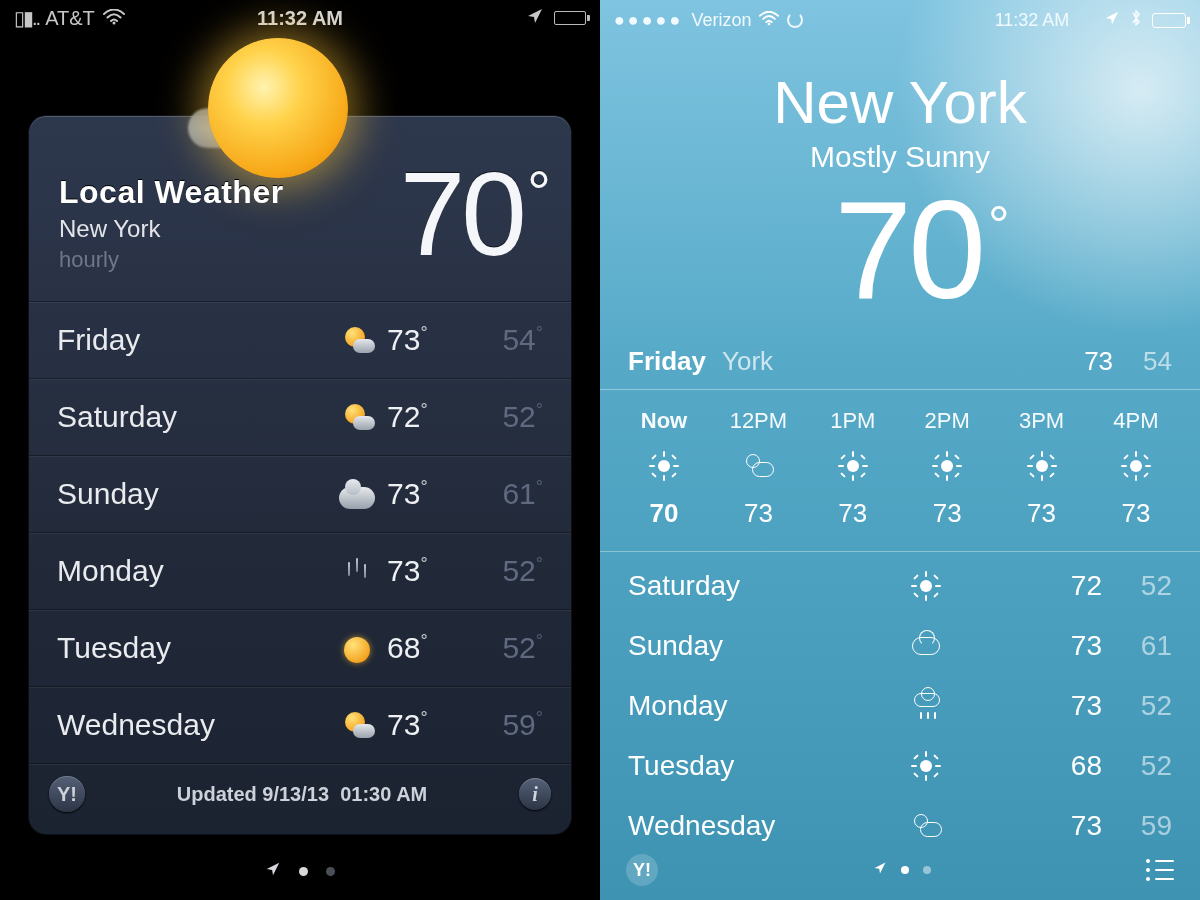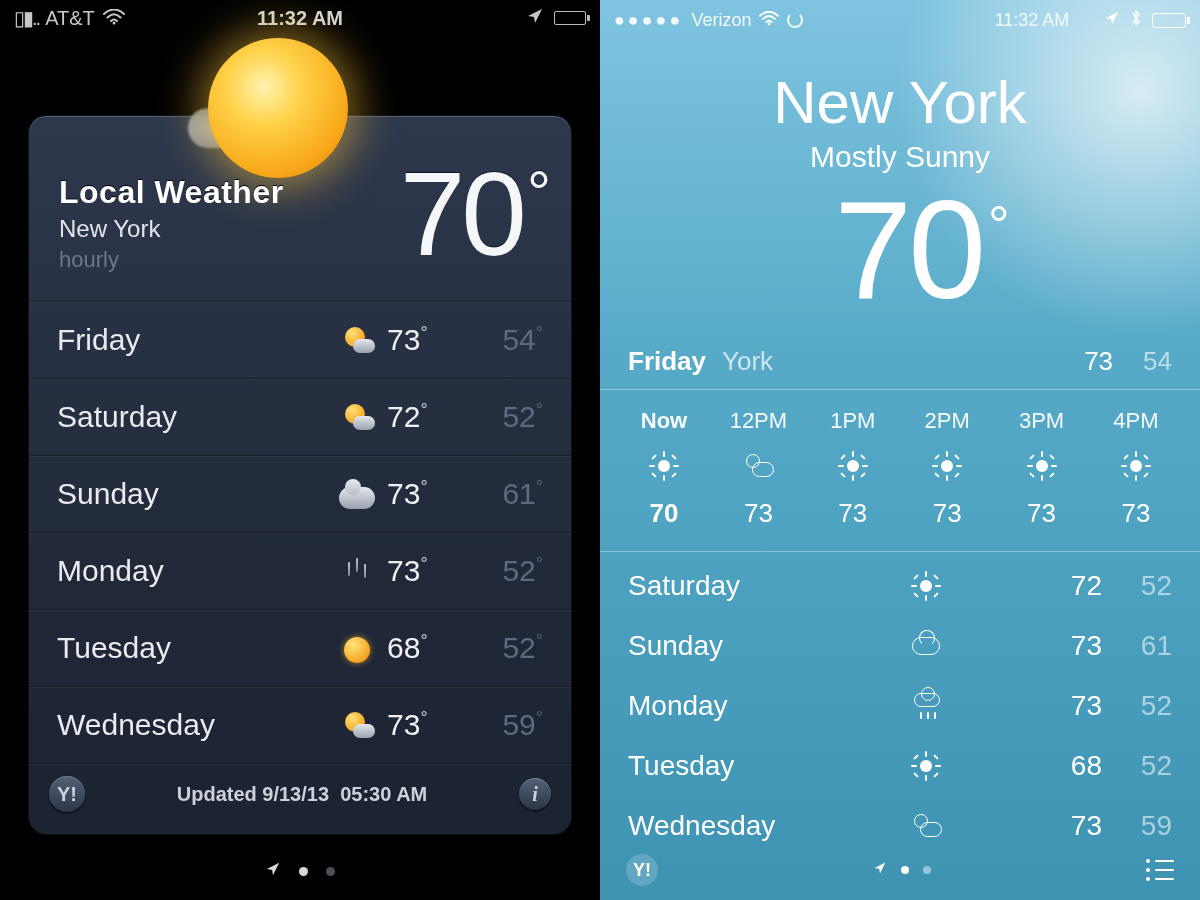--- a/index.html
+++ b/index.html
@@ -330,21 +330,21 @@
           <span class="ico"><span class="wi wi-suncloud"></span></span>
           <span class="hi">73<span class="dg">°</span></span>
           <span class="lo">59<span class="dg">°</span></span>
         </div>
       </div>
 
     <div class="card-footer">
       <div class="ybadge">Y!</div>
       <div class="updated">
         <span>Updated</span>
-        <span>9/13/13</span>&nbsp;&nbsp;<span>05:30 AM</span>
+        <span>9/13/13</span>&nbsp;&nbsp;<span>01:30 AM</span>
       </div>
       <div class="ibadge">i</div>
     </div>
   </div>
 
   <div class="pager-l">
     <span>
       <svg width="16" height="16" viewBox="0 0 18 18">
           <path d="M2 9 L16 2 L9 16 L8 10 Z" fill="#d6d8dc"></path>
         </svg>

